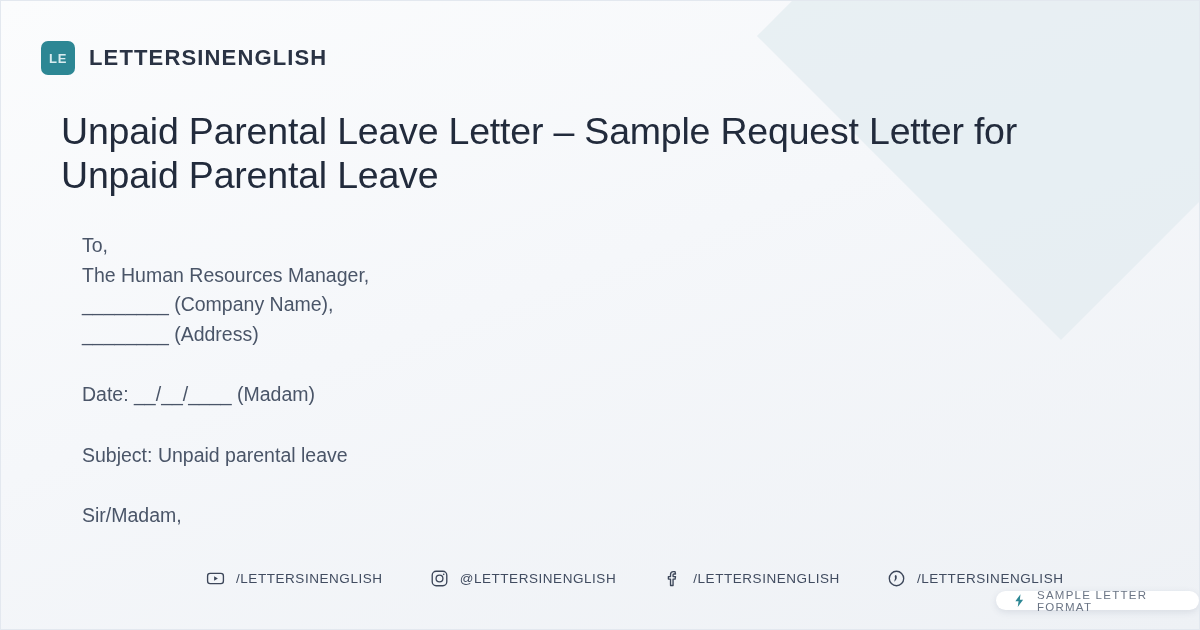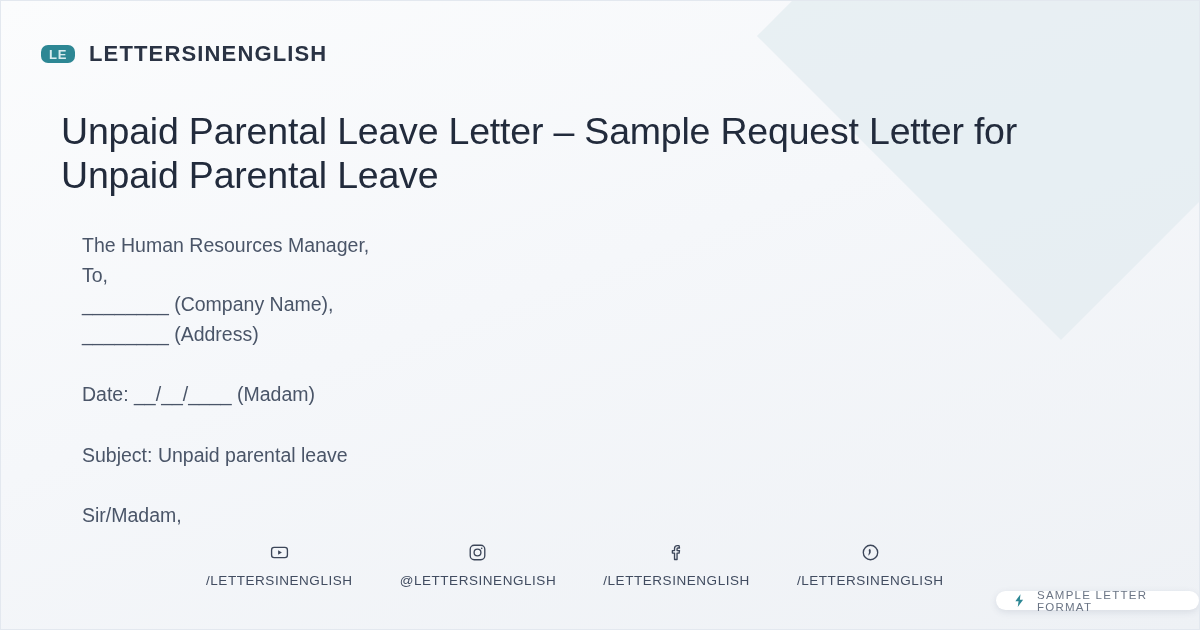--- a/index.html
+++ b/index.html
@@ -42,21 +42,21 @@
   .brand {
     position: absolute;
     top: 40px;
     left: 40px;
     display: flex;
     align-items: center;
     gap: 14px;
   }
   .brand-mark {
     width: 34px;
-    height: 18px;
+    height: 34px;
     border-radius: 7px;
     background: #2d8794;
     display: flex;
     align-items: center;
     justify-content: center;
     color: #d9ecef;
     font-size: 13px;
     font-weight: 700;
     letter-spacing: 0.6px;
   }
@@ -101,21 +101,20 @@
     bottom: 41px;
     left: 205px;
     display: flex;
     align-items: center;
     gap: 47px;
   }
   .social {
     display: flex;
     align-items: center;
     gap: 11px;
-    flex-direction: column;
   }
   .social svg { display: block; }
   .social-label {
     font-size: 13.5px;
     letter-spacing: 0.55px;
     color: #414c60;
   }
 
   
   .badge {
@@ -147,22 +146,22 @@
 
   <div class="brand">
     <div class="brand-mark">LE</div>
     <div class="brand-name">LETTERSINENGLISH</div>
   </div>
 
   <div class="title">Unpaid Parental Leave Letter – Sample Request Letter for Unpaid Parental Leave</div>
 
   <div class="letter">
     <div class="block">
+      <div class="line">To,</div>
       <div class="line">The Human Resources Manager,</div>
-      <div class="line">To,</div>
       <div class="line">________ (Company Name),</div>
       <div class="line">________ (Address)</div>
     </div>
     <div class="block">Date: __/__/____ (Madam)</div>
     <div class="block">Subject: Unpaid parental leave</div>
     <div class="block">Sir/Madam,</div>
   </div>
 
   <div class="social-row">
 

